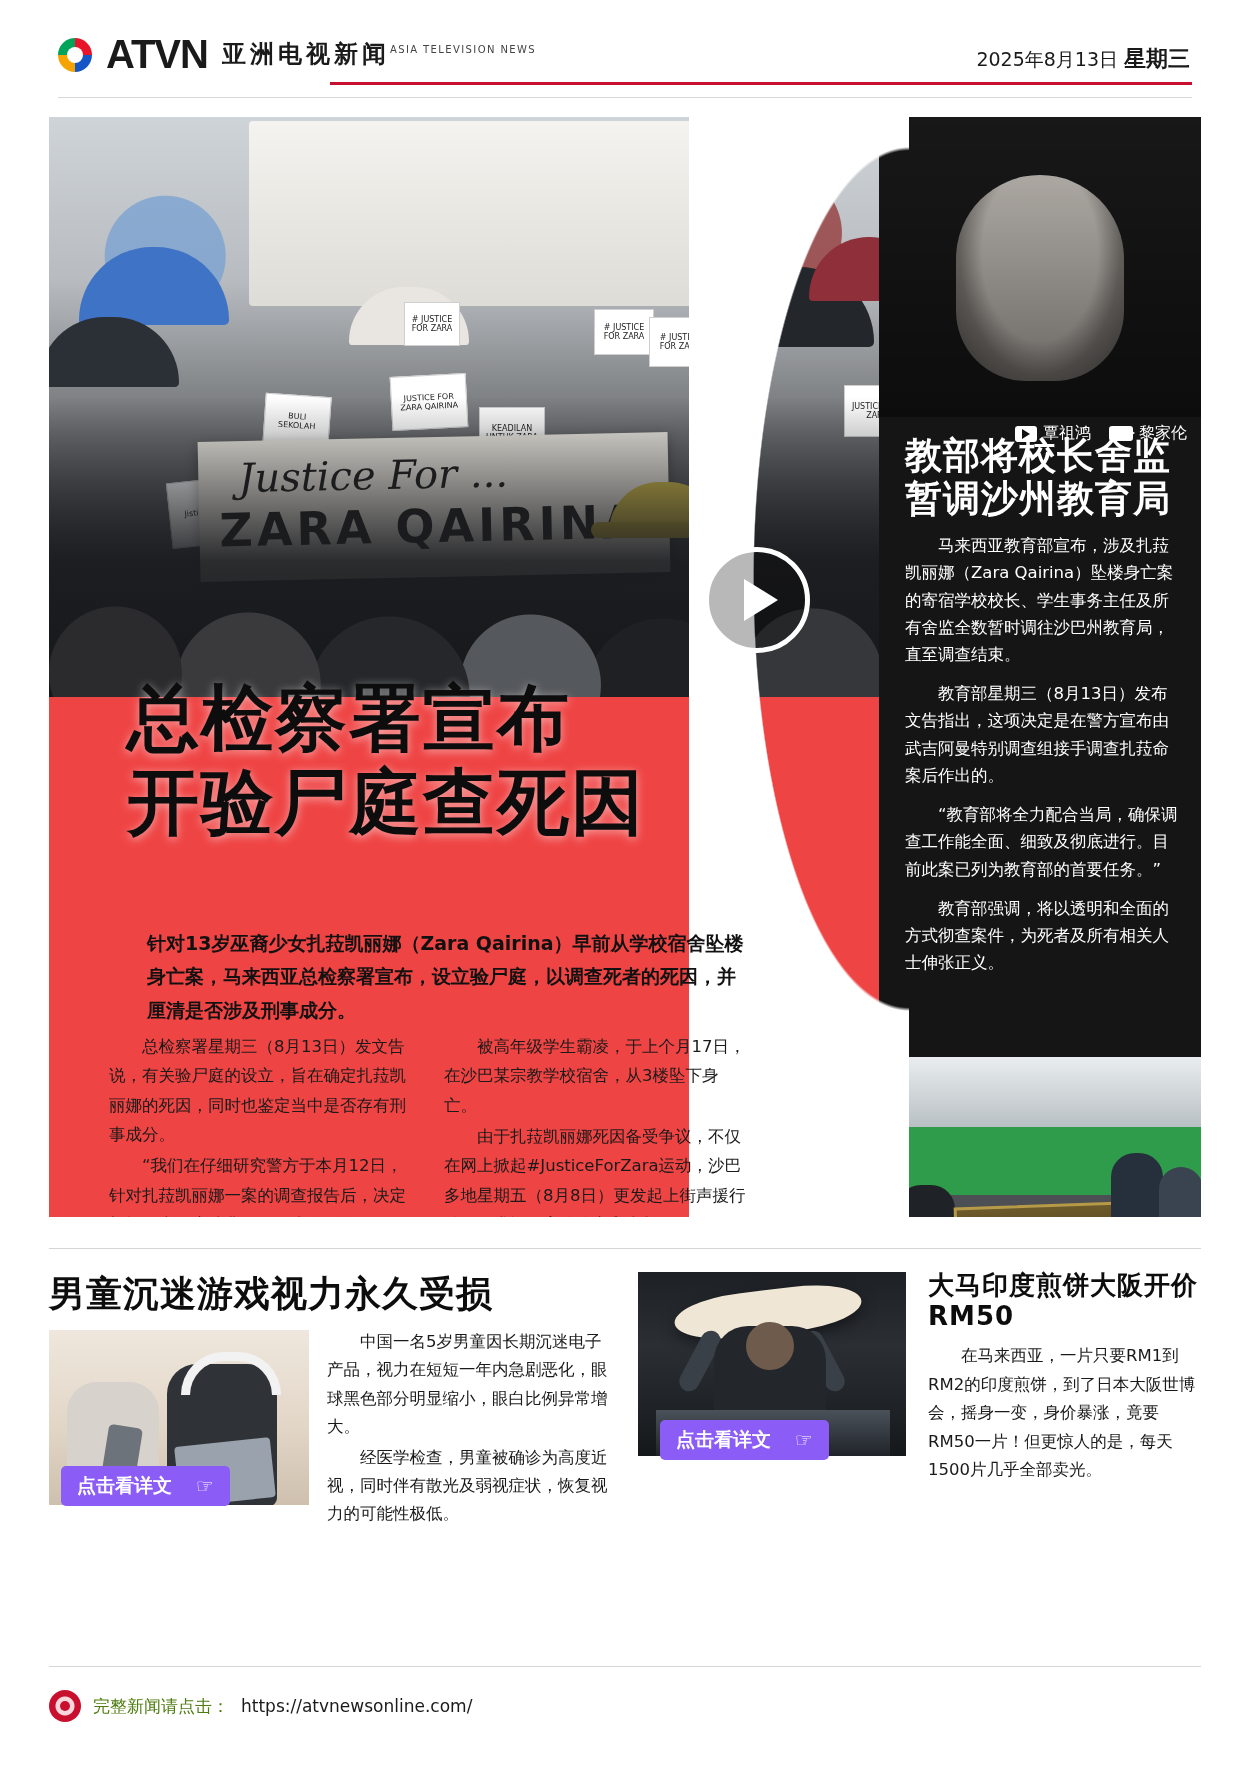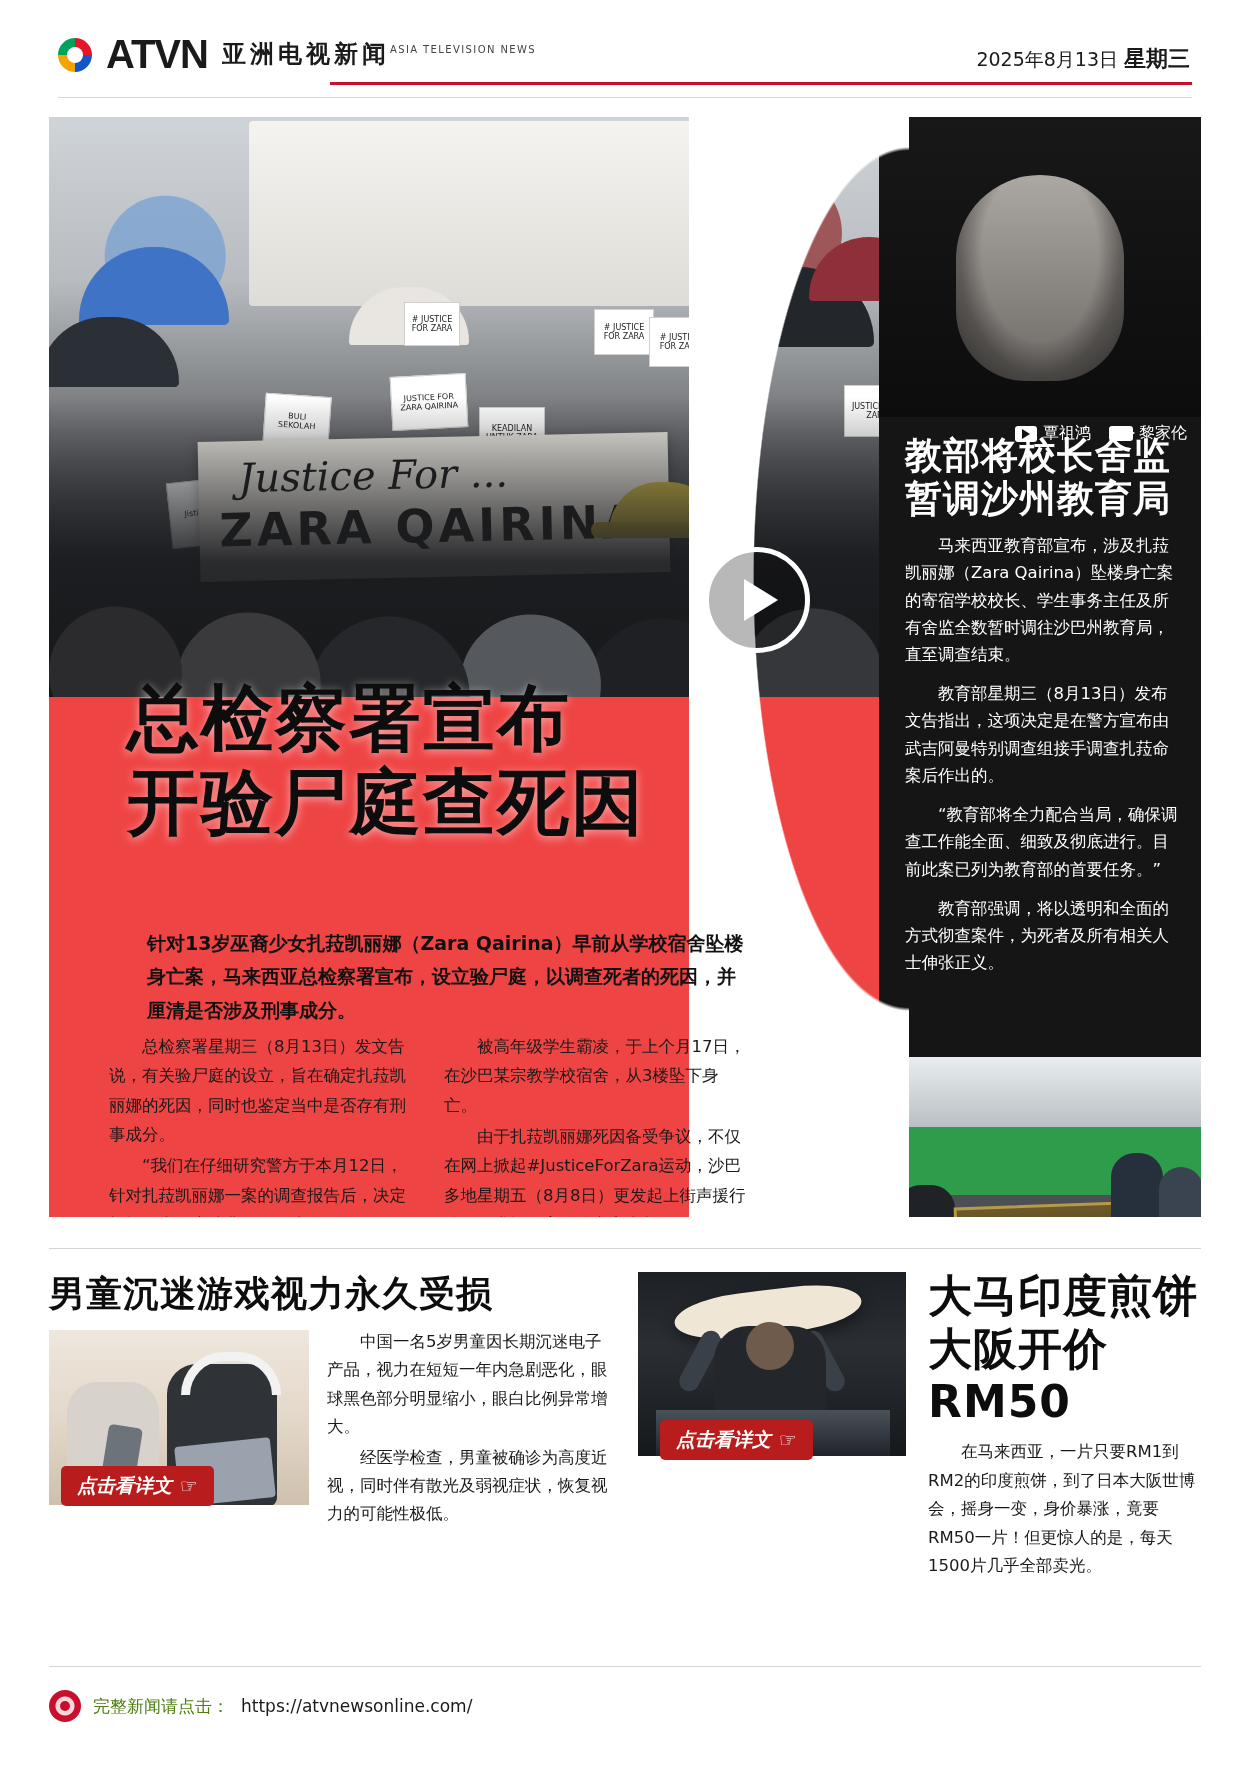--- a/index.html
+++ b/index.html
@@ -127,41 +127,41 @@
   .story h3{margin:0;font-size:36px;font-weight:700;letter-spacing:1px;color:#0d0d0d;}
   .story p{margin:0 0 2px 0;font-size:16.5px;line-height:1.72;text-indent:2em;color:#1a1a1a;}
 
   .s-left{left:49px;width:560px;}
   .s-left .thumb{position:absolute;left:0;top:60px;width:260px;height:175px;overflow:hidden;background:#e6dcd2;}
   .s-left .txt{position:absolute;left:278px;top:58px;width:282px;}
 
   .s-right{left:638px;width:563px;}
   .s-right .thumb{position:absolute;left:0;top:2px;width:268px;height:184px;overflow:hidden;background:#1a1a1a;}
   .s-right .txt{position:absolute;left:290px;top:0;width:273px;}
-  .s-right h3{font-size:44px;line-height:1.2;}
+  .s-right h3{font-size:26px;line-height:1.2;}
 
   .kidscene{position:absolute;inset:0;background:linear-gradient(180deg,#efe7dd 0%,#e2d6c7 55%,#cfc0ae 100%);}
   .kid{position:absolute;border-radius:30px 30px 8px 8px;}
   .kidA{left:18px;top:52px;width:92px;height:120px;background:#d8d2cc;}
   .kidB{left:118px;top:34px;width:110px;height:142px;background:#2f3338;}
   .headph{position:absolute;left:132px;top:22px;width:82px;height:34px;border:9px solid #f2f2f2;border-bottom:none;border-radius:44px 44px 0 0;}
   .tabletd{position:absolute;left:128px;top:112px;width:96px;height:60px;background:#9aa3ad;border-radius:4px;transform:rotate(-6deg);}
   .phoned{position:absolute;left:56px;top:96px;width:34px;height:54px;background:#6d737a;border-radius:5px;transform:rotate(9deg);}
 
   .rotiscene{position:absolute;inset:0;background:linear-gradient(180deg,#1d2024 0%,#2b2f34 40%,#15181b 100%);}
   .dough{position:absolute;left:36px;top:18px;width:188px;height:44px;background:#efe6d6;border-radius:50%/70%;transform:rotate(-7deg);box-shadow:0 6px 16px rgba(0,0,0,.45);}
   .cook{position:absolute;left:76px;top:54px;width:112px;height:130px;background:#23272c;border-radius:34px 34px 0 0;}
   .cookhead{position:absolute;left:108px;top:50px;width:48px;height:48px;border-radius:50%;background:#6e5b4b;}
   .arm{position:absolute;width:20px;height:66px;background:#3a4047;border-radius:10px;}
   .armL{left:52px;top:56px;transform:rotate(28deg);}
   .armR{left:176px;top:56px;transform:rotate(-28deg);}
   .pan{position:absolute;left:18px;top:138px;width:234px;height:46px;background:linear-gradient(180deg,#4a5159,#20242a);}
 
-  .cta{position:absolute;display:flex;align-items:center;gap:8px;background:#b91c1c;color:#fff;
-    font-size:19px;font-weight:700;padding:7px 16px;border-radius:5px;font-style:italic;}
+  .cta{position:absolute;display:flex;align-items:center;gap:24px;background:#8b5cf6;color:#fff;
+    font-size:19px;font-weight:700;padding:7px 16px;border-radius:5px;}
   .cta .hand{font-size:20px;}
   .s-left .cta{left:12px;top:196px;}
   .s-right .cta{left:22px;top:150px;}
 
   
   .footer-rule{position:absolute;left:49px;top:1666px;width:1152px;height:1px;background:#d5d5d5;}
   .footer{position:absolute;left:49px;top:1690px;display:flex;align-items:center;gap:12px;}
   .f-logo{width:32px;height:32px;border-radius:50%;background:radial-gradient(circle at 50% 50%,#f7d7dc 0 9px,#c8102e 10px 16px);position:relative;}
   .f-logo:after{content:"";position:absolute;left:11px;top:11px;width:10px;height:10px;border-radius:50%;background:#c8102e;}
   .footer .ftext{font-size:17px;color:#4d7c0f;}

